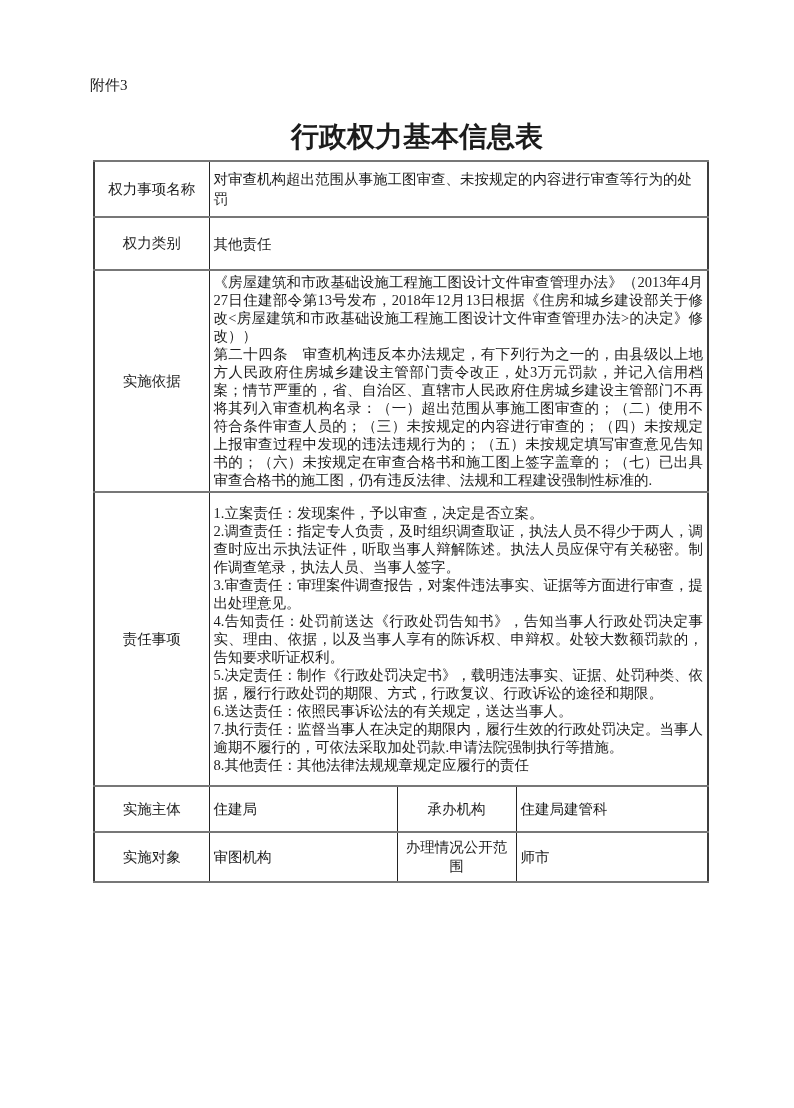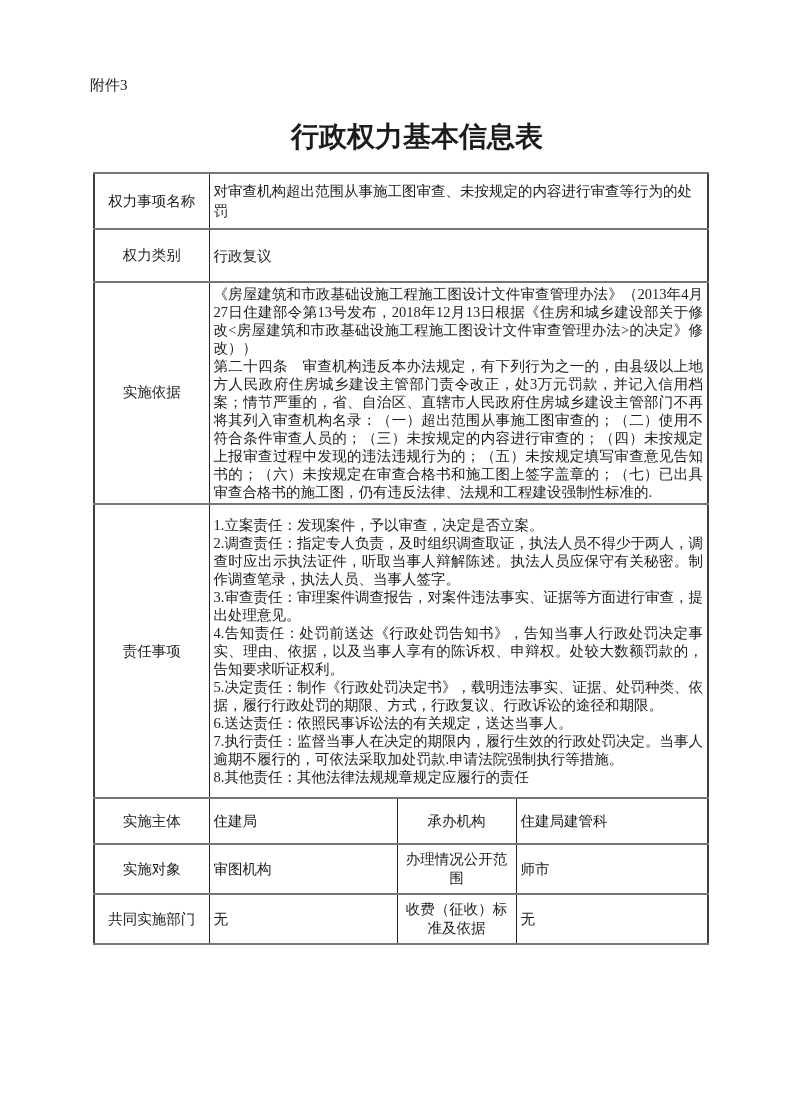--- a/index.html
+++ b/index.html
@@ -29,21 +29,21 @@
     left: 0;
     top: 118px;
     width: 100%;
     text-align: center;
     font-size: 28px;
     font-weight: bold;
   }
   table.info-table {
     position: absolute;
     left: 93px;
-    top: 172px;
+    top: 160px;
     width: 614px;
     border-collapse: collapse;
     table-layout: fixed;
     border: 2px solid #3d3d3d;
   }
   .info-table td {
     border-left: 1px solid #242424;
     border-right: 1px solid #242424;
     border-top: 2px solid #777777;
     border-bottom: 2px solid #777777;
@@ -64,21 +64,21 @@
   .text-cell {
     text-align: justify;
     white-space: pre-line;
     line-height: 18px;
     padding: 3px 5px 3px 7px;
     vertical-align: middle;
   }
   
   .h-r1  { height: 50px; }
   .h-r2  { height: 47px; }
-  .h-r3  { height: 214px; font-family: Liberation Mono, monospace; }
+  .h-r3  { height: 214px; }
   .h-r4  { height: 288px; }
   .h-r5  { height: 40px; }
   .h-r6  { height: 44px; }
   .h-r7  { height: 44px; }
   .h-r8  { height: 39px; }
   .h-r9  { height: 41px; }
   .h-r10 { height: 41px; }
 </style>
 </head>
 <body>
@@ -98,21 +98,21 @@
     </colgroup>
 
     <tbody>
         <tr>
       <td class="label-cell h-r1">权力事项名称</td>
       <td class="center-cell" colspan="3">对审查机构超出范围从事施工图审查、未按规定的内容进行审查等行为的处罚</td>
     </tr>
 
     <tr>
       <td class="label-cell h-r2">权力类别</td>
-      <td class="center-cell" colspan="3">行政复议</td>
+      <td class="center-cell" colspan="3">其他责任</td>
     </tr>
 
     <tr>
       <td class="label-cell h-r3">实施依据</td>
       <td class="text-cell" colspan="3">《房屋建筑和市政基础设施工程施工图设计文件审查管理办法》（2013年4月27日住建部令第13号发布，2018年12月13日根据《住房和城乡建设部关于修改&lt;房屋建筑和市政基础设施工程施工图设计文件审查管理办法&gt;的决定》修改））
 第二十四条　审查机构违反本办法规定，有下列行为之一的，由县级以上地方人民政府住房城乡建设主管部门责令改正，处3万元罚款，并记入信用档案；情节严重的，省、自治区、直辖市人民政府住房城乡建设主管部门不再将其列入审查机构名录：（一）超出范围从事施工图审查的；（二）使用不符合条件审查人员的；（三）未按规定的内容进行审查的；（四）未按规定上报审查过程中发现的违法违规行为的；（五）未按规定填写审查意见告知书的；（六）未按规定在审查合格书和施工图上签字盖章的；（七）已出具审查合格书的施工图，仍有违反法律、法规和工程建设强制性标准的.</td>
     </tr>
 
     <tr>
       <td class="label-cell h-r4">责任事项</td>
@@ -133,25 +133,19 @@
       <td class="center-cell">住建局建管科</td>
     </tr>
 
     <tr>
       <td class="label-cell h-r6">实施对象</td>
       <td class="center-cell">审图机构</td>
       <td class="label-cell">办理情况公开范围</td>
       <td class="center-cell">师市</td>
     </tr>
 
-    <tr>
-      <td class="label-cell h-r7">共同实施部门</td>
-      <td class="center-cell">无</td>
-      <td class="label-cell">收费（征收）标准及依据</td>
-      <td class="center-cell">无</td>
-    </tr>
 
 
 
   </tbody>
     </table>
 
 </div>
 
 </body></html>

